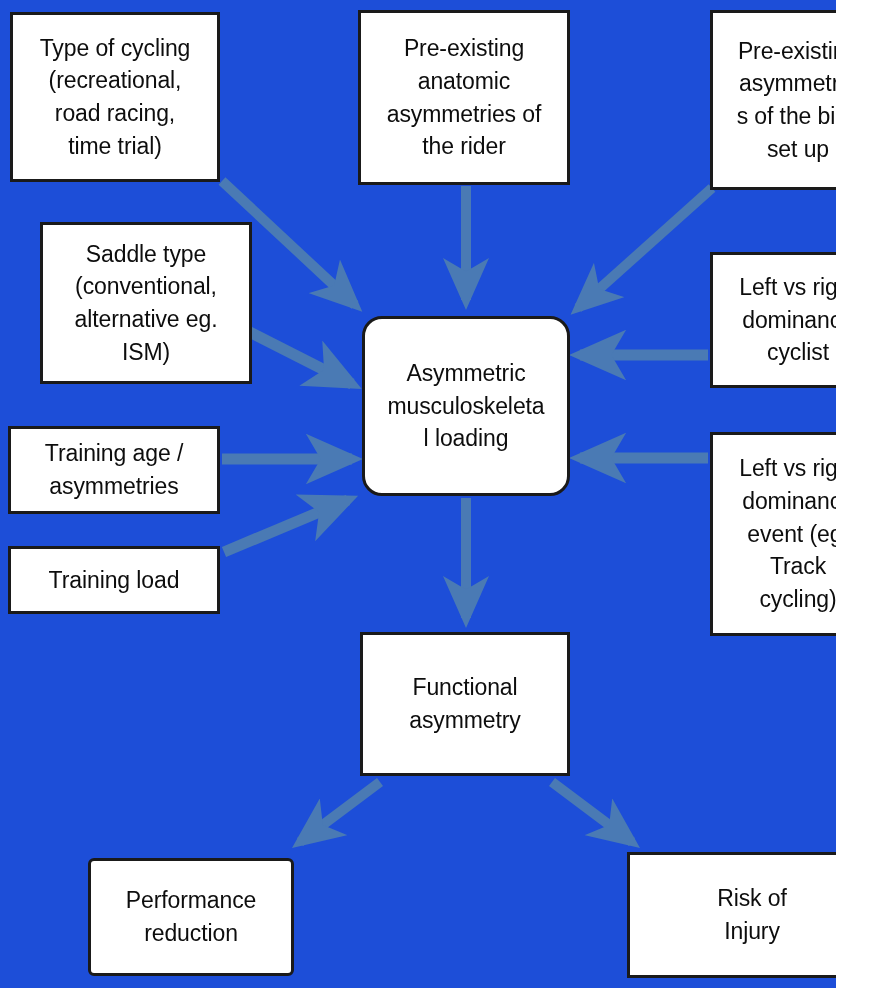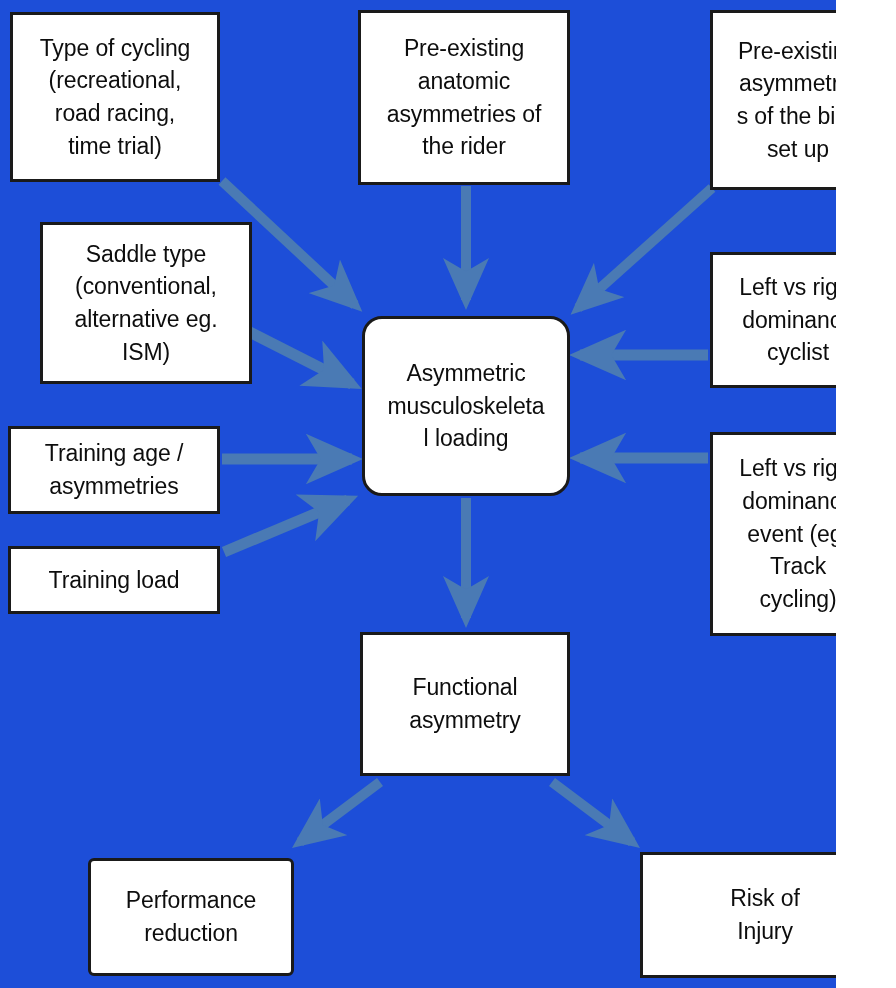--- a/index.html
+++ b/index.html
@@ -51,21 +51,21 @@
   #node-saddle-type       { left: 8px;   top: 222px; width: 212px; height: 162px; margin-left: 32px; }
   #node-training-age      { left: 8px;   top: 426px; width: 212px; height: 88px;  }
   #node-training-load     { left: 8px;   top: 536px; width: 212px; height: 68px; margin-top: 10px;  }
   
   #node-dominance-cyclist { left: 710px; top: 252px; width: 176px; height: 136px; }
   #node-dominance-event   { left: 710px; top: 432px; width: 176px; height: 204px; }
   
   #node-asym-loading      { left: 362px; top: 316px; width: 208px; height: 180px; border-radius: 20px; }
   #node-functional-asym   { left: 360px; top: 632px; width: 210px; height: 144px; }
   #node-performance       { left: 88px;  top: 858px; width: 206px; height: 118px; border-radius: 6px; }
-  #node-risk-injury       { left: 640px; top: 852px; width: 250px; height: 126px; }
+  #node-risk-injury       { left: 627px; top: 852px; width: 250px; height: 126px; }
 </style>
 </head>
 <body>
 
 <div id="canvas">
 
   <svg id="arrow-layer" viewBox="0 0 896 988" width="896" height="988" xmlns="http://www.w3.org/2000/svg">
     <defs>
       <marker id="ah" markerWidth="5.2" markerHeight="4.6" refX="4.2" refY="2.3" orient="auto" markerUnits="strokeWidth">
         <path d="M0,0 L5.2,2.3 L0,4.6 L1.35,2.3 Z" fill="#4a7ab4"></path>

